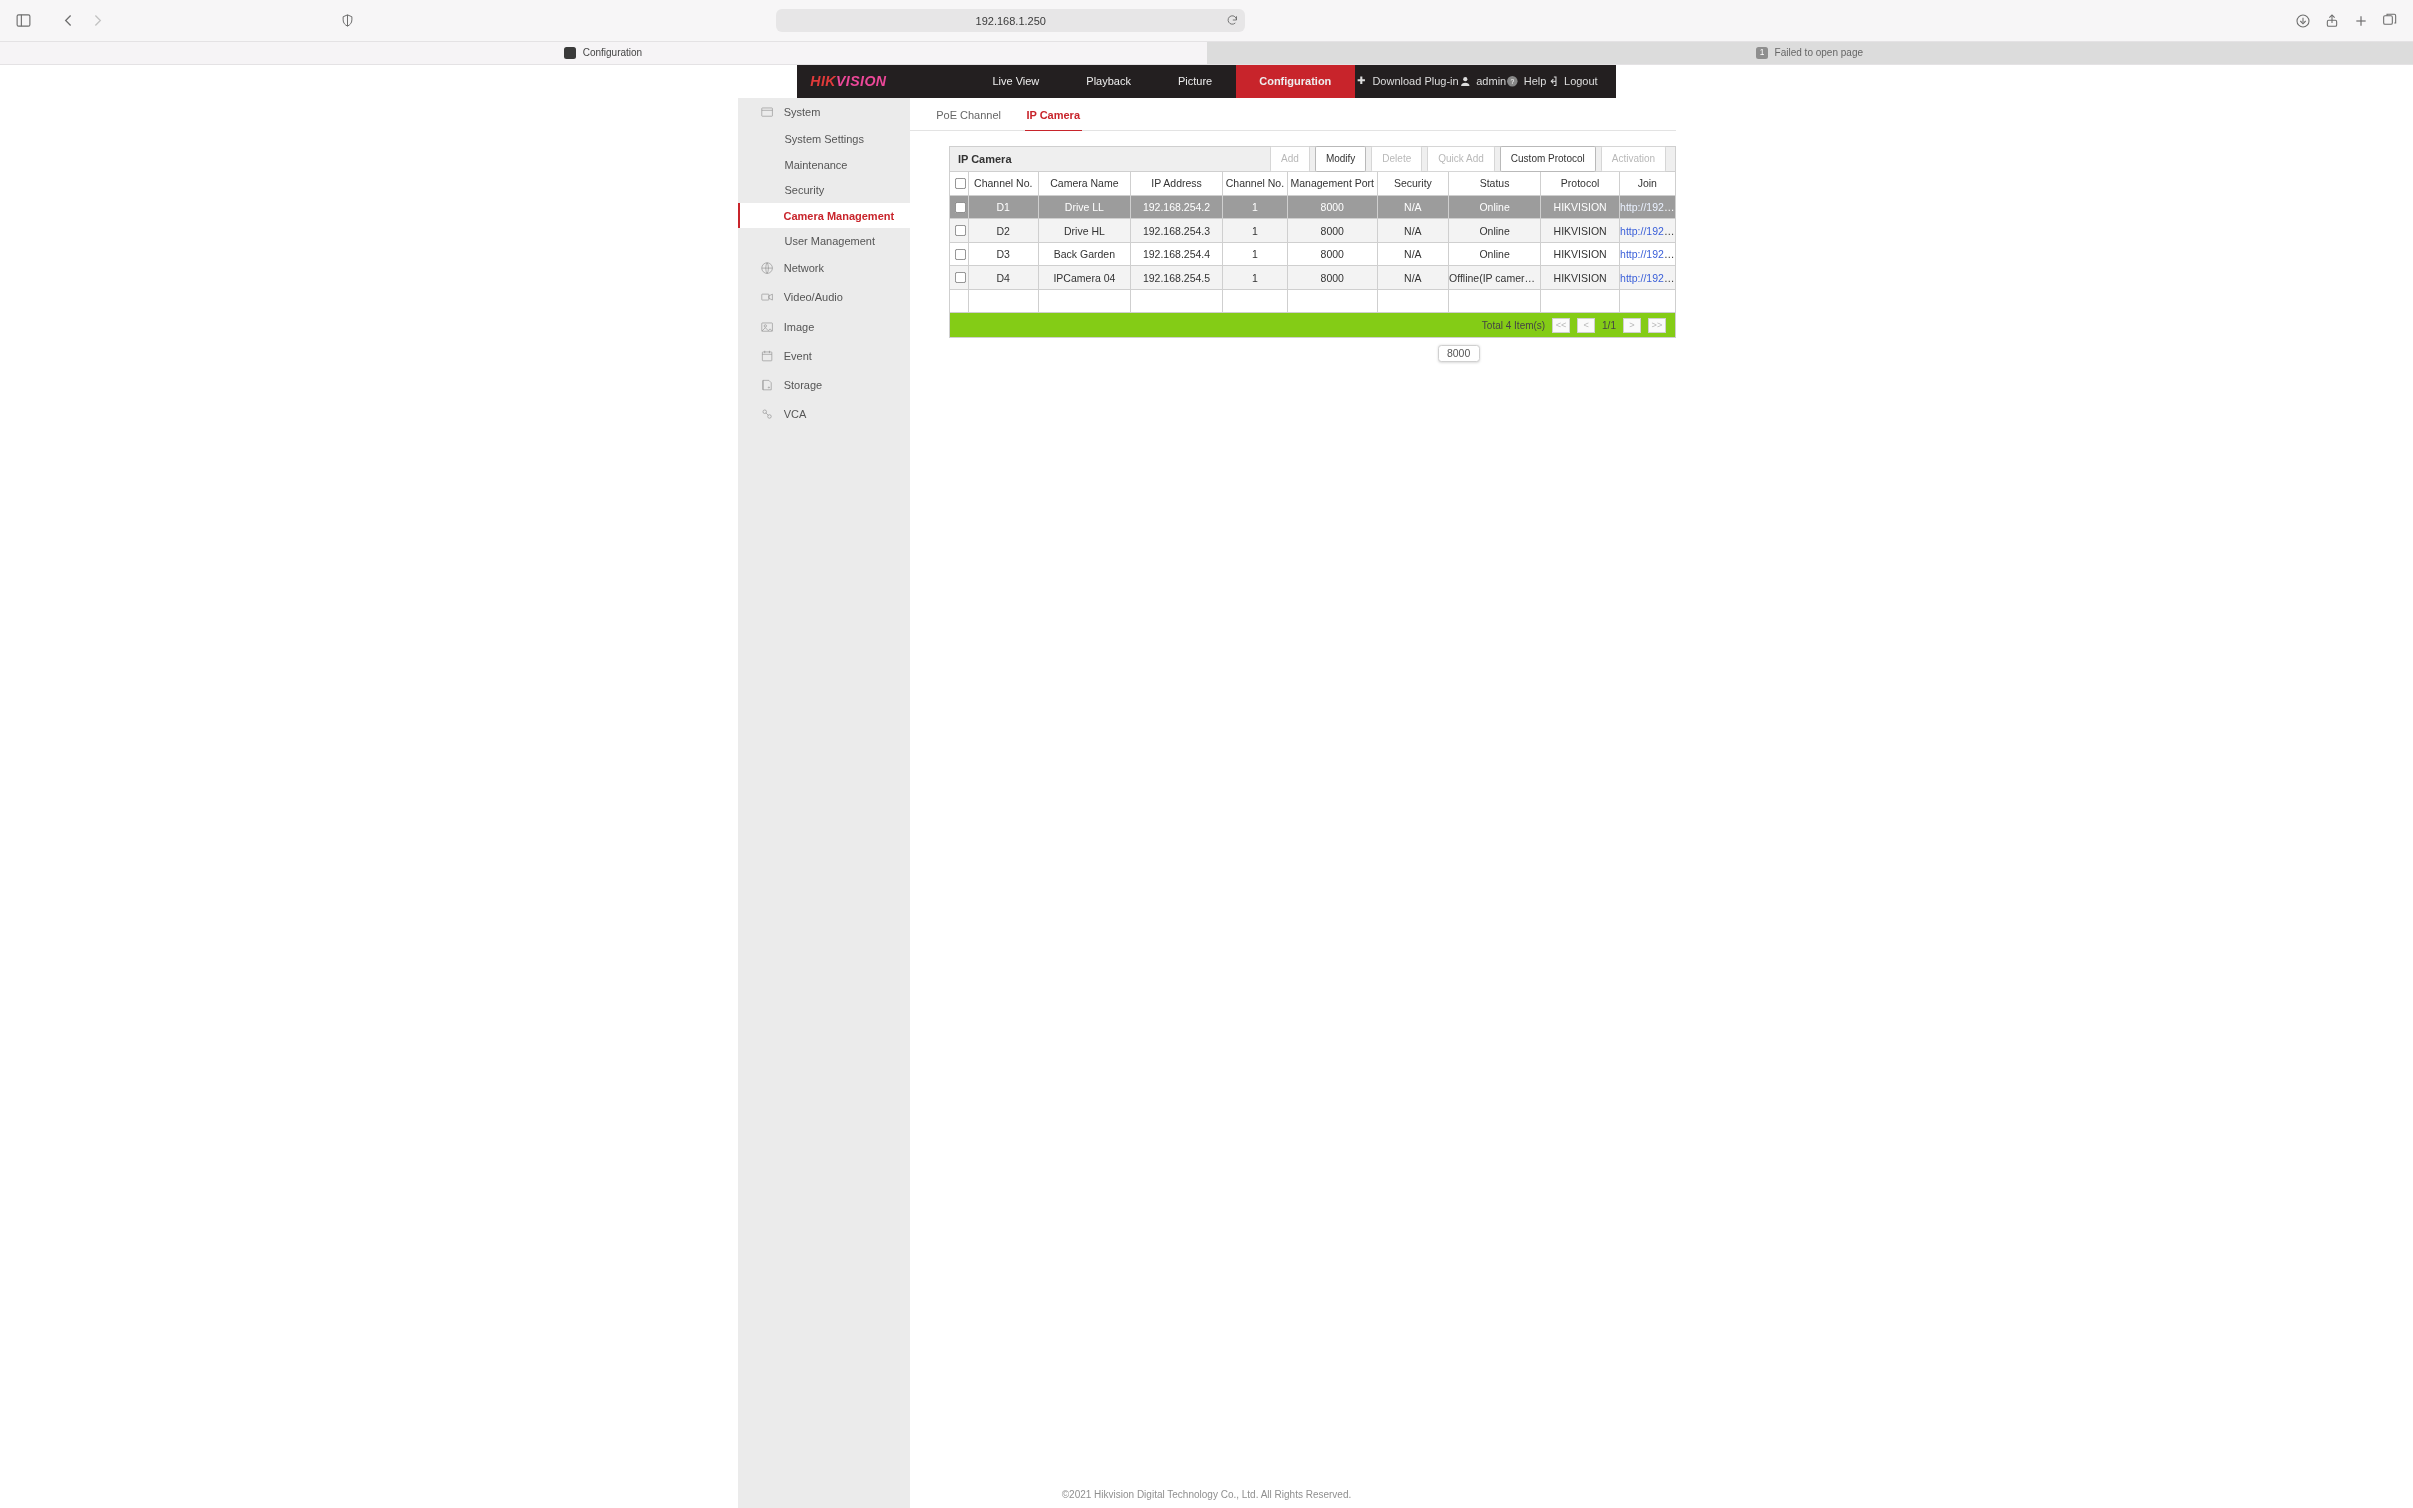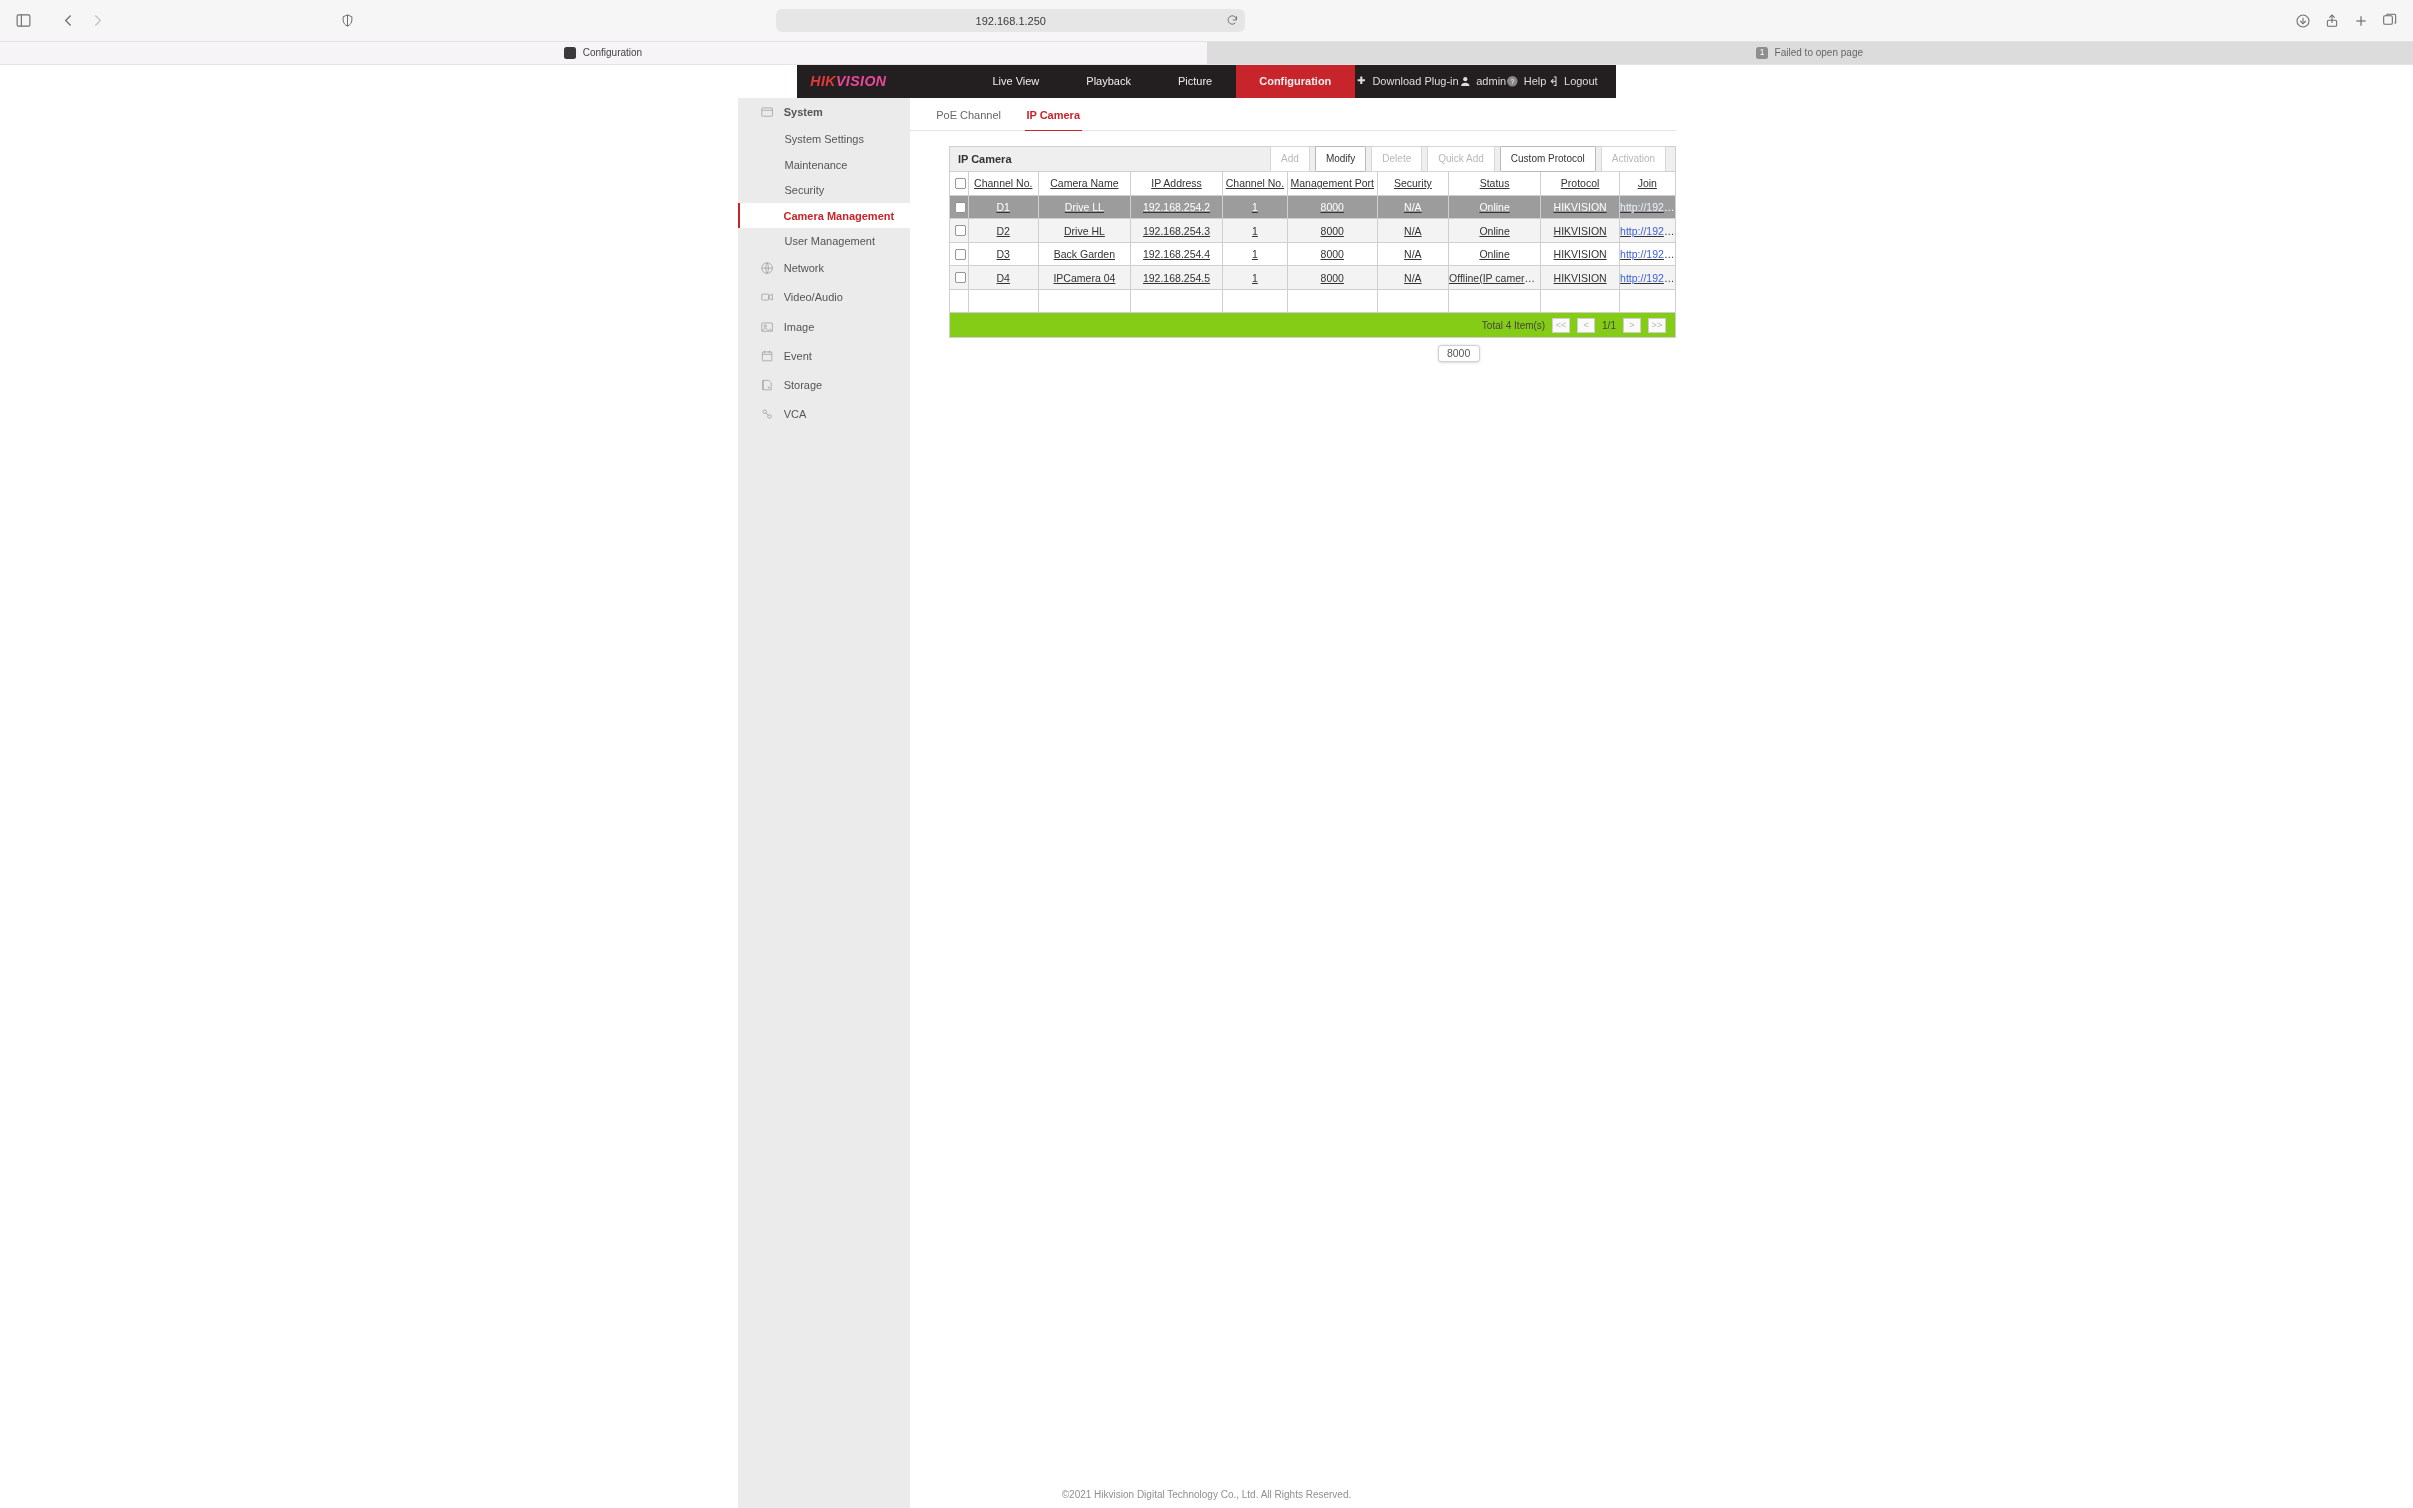--- a/index.html
+++ b/index.html
@@ -124,21 +124,21 @@
   .app-body { flex: 1; display: flex; min-height: 0; }
   .sidebar {
     width: 172px; background: var(--sidebar-bg);
     display: flex; flex-direction: column;
     font-size: 11px;
   }
   .side-cat {
     display: flex; align-items: center; gap: 10px;
     padding: 7.5px 8.4px 7.5px 22px; color: #555; cursor: pointer;
   }
-  .side-cat.bold-row { font-weight: 700; }
+  .side-cat.bold-row { font-weight: 400; }
   .side-cat svg { width: 14.2px; height: 14.2px; stroke: #888; fill: none; }
   .side-sub {
     padding: 6.7px 8.4px 6.7px 47px; color: #555; cursor: pointer;
   }
   .side-sub.selected {
     background: #fff; color: var(--sidebar-selected); font-weight: 600;
     border-left: 2.5px solid var(--sidebar-selected); padding-left: 44px;
   }
 
   .content { flex: 1; padding: 0 0 0 0; overflow: auto; background: #fff; position: relative; }
@@ -156,21 +156,21 @@
     padding: 0 8.4px; gap: 5px;
   }
   .panel-title { font-weight: 600; color: #333; font-size: 11px; margin-right: auto; }
   .btn {
     height: 26px; padding: 0 10px; font-size: 10px;
     background: #fff; border: 0.8px solid #b9b9b9; border-radius: 1.7px;
     display: inline-flex; align-items: center; cursor: pointer;
   }
   .btn.disabled { color: var(--disabled-text); border-color: #d6d6d6; cursor: default; }
 
-  table.grid { width: 100%; border-collapse: collapse; table-layout: fixed; font-size: 10.5px; text-decoration: underline; }
+  table.grid { width: 100%; border-collapse: collapse; table-layout: fixed; font-size: 10.5px; }
   table.grid th, table.grid td {
     border-right: 0.8px solid var(--grid-border);
     border-bottom: 0.8px solid var(--grid-border);
     padding: 0; height: 23.5px; text-align: center;
     overflow: hidden; text-overflow: ellipsis; white-space: nowrap;
   }
   table.grid th { background: #fff; font-weight: 400; color: #333; }
   table.grid th:last-child, table.grid td:last-child { border-right: none; }
   table.grid .chk-cell { width: 17px; }
   table.grid input[type=checkbox] { transform: scale(0.85); }

